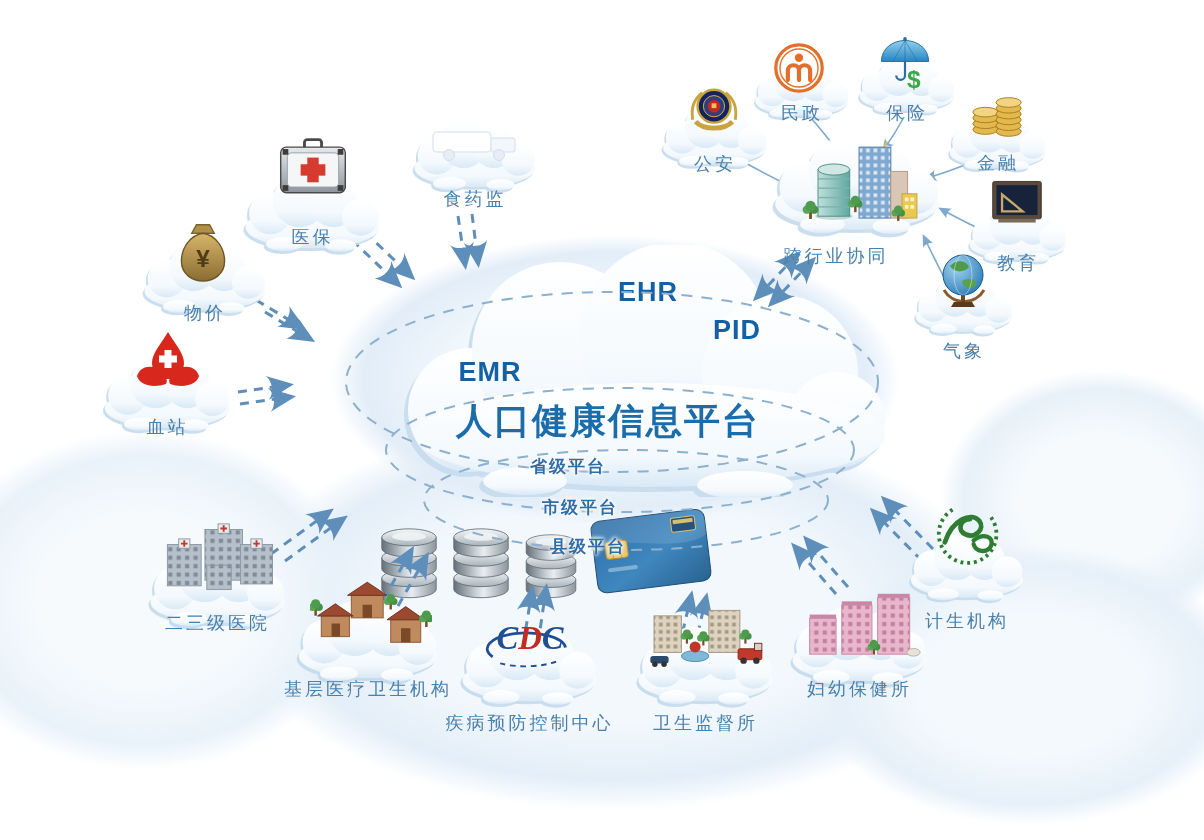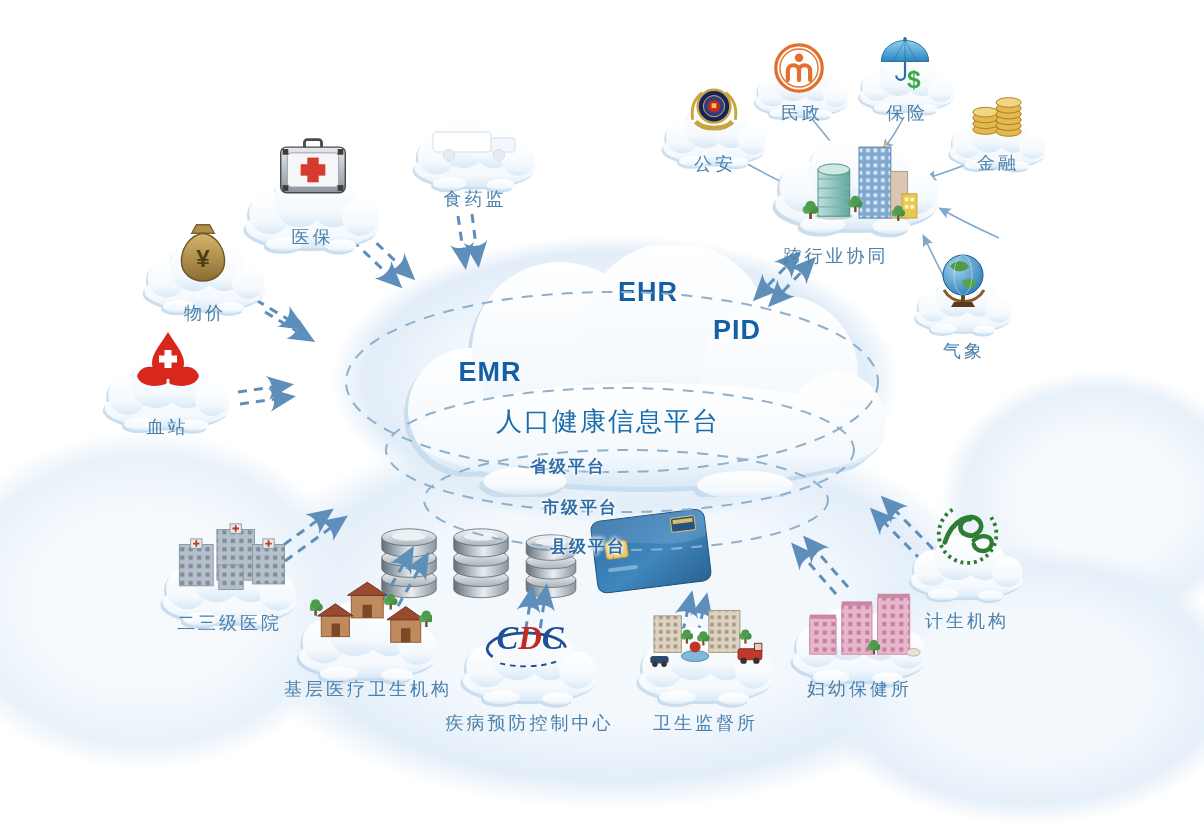--- a/index.html
+++ b/index.html
@@ -17,22 +17,22 @@
     white-space:nowrap;font-size:18px;color:#4a80ab;letter-spacing:3px;font-weight:500;
   }
   .cloud-rim{fill:#c2d9ec;opacity:.85;}
   .cloud-body{fill:url(#cloudGrad);}
   #centerBlock{position:absolute;left:375px;top:245px;width:520px;height:340px;z-index:1;}
   .biglbl{
     position:absolute;transform:translate(-50%,-50%);font-weight:bold;color:#1460a5;
     font-size:27px;letter-spacing:1px;white-space:nowrap;z-index:4;
   }
   #platformTitle{
-    position:absolute;transform:translate(-50%,-50%);font-weight:normal;color:#1b6cab;
-    font-size:26px;letter-spacing:2px;white-space:nowrap;z-index:4;
+    position:absolute;transform:translate(-50%,-50%);font-weight:bold;color:#1b6cab;
+    font-size:36px;letter-spacing:2px;white-space:nowrap;z-index:4;
   }
   .lvl{
     position:absolute;transform:translate(-50%,-50%);font-weight:bold;color:#2f6da8;
     font-size:17px;letter-spacing:2px;white-space:nowrap;z-index:3;
     text-shadow:0 0 5px #fff,0 0 5px #fff,0 0 3px #fff;
   }
 </style>
 </head>
 <body>
 
@@ -348,20 +348,33 @@
         <ellipse cx="41" cy="38" rx="13" ry="5" fill="#e3b84e"></ellipse>
         <ellipse cx="41" cy="32" rx="13" ry="5" fill="#e3b84e"></ellipse>
         <ellipse cx="41" cy="26" rx="13" ry="5" fill="#e3b84e"></ellipse>
         <ellipse cx="41" cy="20" rx="13" ry="5" fill="#e3b84e"></ellipse>
         <ellipse cx="41" cy="14" rx="13" ry="5" fill="#f2d584"></ellipse>
       </g>
     </svg>
     <div class="nlabel" style="top:43px">金融</div>
   </div>
 
+  <div class="node" style="left:962px;top:200px;width:112px;height:80px">
+    <svg class="cloud" width="112" height="66" viewBox="0 0 220 130">
+      <use href="#cloudBase" class="cloud-rim" transform="translate(-3,4)"></use>
+        <use href="#cloudBase" class="cloud-body"></use>
+    </svg>
+    <svg class="icon" style="left:27px;top:-22px" width="56" height="48" viewBox="0 0 60 50">
+      <rect x="4" y="3" width="52" height="40" rx="2" fill="#5a4a3c" stroke="#3e3228" stroke-width="1"></rect>
+      <rect x="8" y="7" width="44" height="32" fill="#16233a"></rect>
+      <path d="M14 35 L36 35 L14 17 Z" fill="none" stroke="#c8a96a" stroke-width="2.5"></path>
+      <rect x="10" y="43" width="40" height="4" fill="#7a6a58"></rect>
+    </svg>
+    <div class="nlabel" style="top:51px">教育</div>
+  </div>
 
   <div class="node" style="left:908px;top:272px;width:112px;height:95px">
     <svg class="cloud" width="112" height="66" viewBox="0 0 220 130">
       <use href="#cloudBase" class="cloud-rim" transform="translate(-3,4)"></use>
         <use href="#cloudBase" class="cloud-body"></use>
     </svg>
     <svg class="icon" style="left:28px;top:-22px" width="54" height="60" viewBox="0 0 54 60">
       <path d="M8 40 A23 23 0 0 0 48 40" fill="none" stroke="#8a5a28" stroke-width="3"></path>
       <rect x="25" y="44" width="4" height="8" fill="#6b4a22"></rect>
       <path d="M18 52 h18 l3 5 h-24 Z" fill="#5a3a1a"></path>
@@ -396,21 +409,21 @@
         <rect x="129" y="62" width="4" height="4" fill="#fff3c4"></rect>
       <rect x="123" y="70" width="4" height="4" fill="#fff3c4"></rect>
         <rect x="129" y="70" width="4" height="4" fill="#fff3c4"></rect>
       <use href="#treeG" transform="translate(22,72)"></use>
       <use href="#treeG" transform="translate(70,66) scale(0.9)"></use>
       <use href="#treeG" transform="translate(116,76) scale(0.85)"></use>
     </svg>
     <div class="nlabel" style="left:74px;top:116px">跨行业协同</div>
   </div>
 
-  <div class="node" style="left:152px;top:540px;width:155px;height:110px">
+  <div class="node" style="left:140px;top:540px;width:155px;height:110px">
     <svg class="cloud" width="155" height="92" viewBox="0 0 220 130">
       <use href="#cloudBase" class="cloud-rim" transform="translate(-3,4)"></use>
         <use href="#cloudBase" class="cloud-body"></use>
     </svg>
     <svg class="icon" style="left:18px;top:-20px" width="122" height="80" viewBox="0 0 130 85">
       <g stroke="#8b97a3" stroke-width="1">
         <rect x="50" y="10" width="40" height="54" fill="url(#winGray)"></rect>
         <rect x="10" y="26" width="36" height="44" fill="url(#winGray)"></rect>
         <rect x="88" y="26" width="34" height="42" fill="url(#winGray)"></rect>
         <rect x="52" y="48" width="26" height="26" fill="url(#winGray)"></rect>

